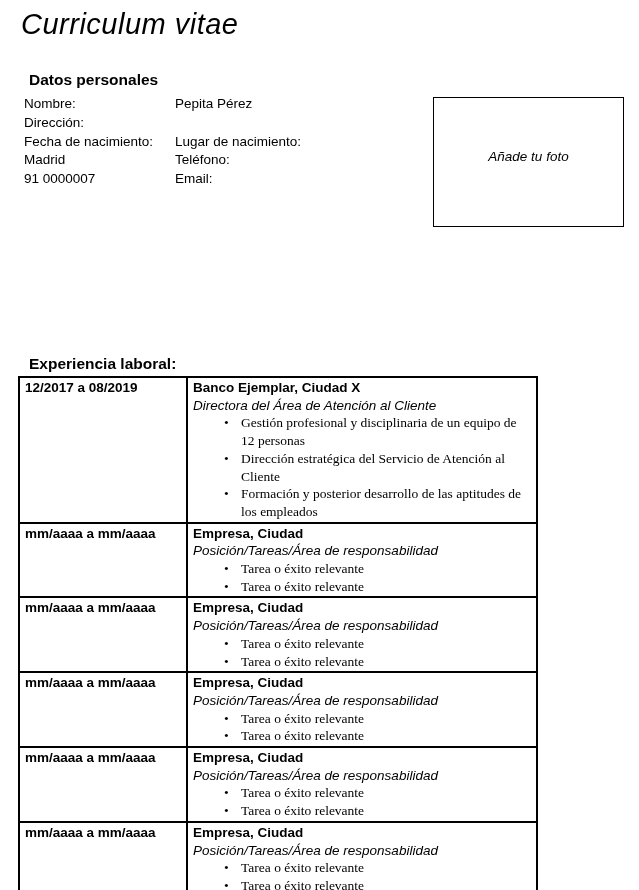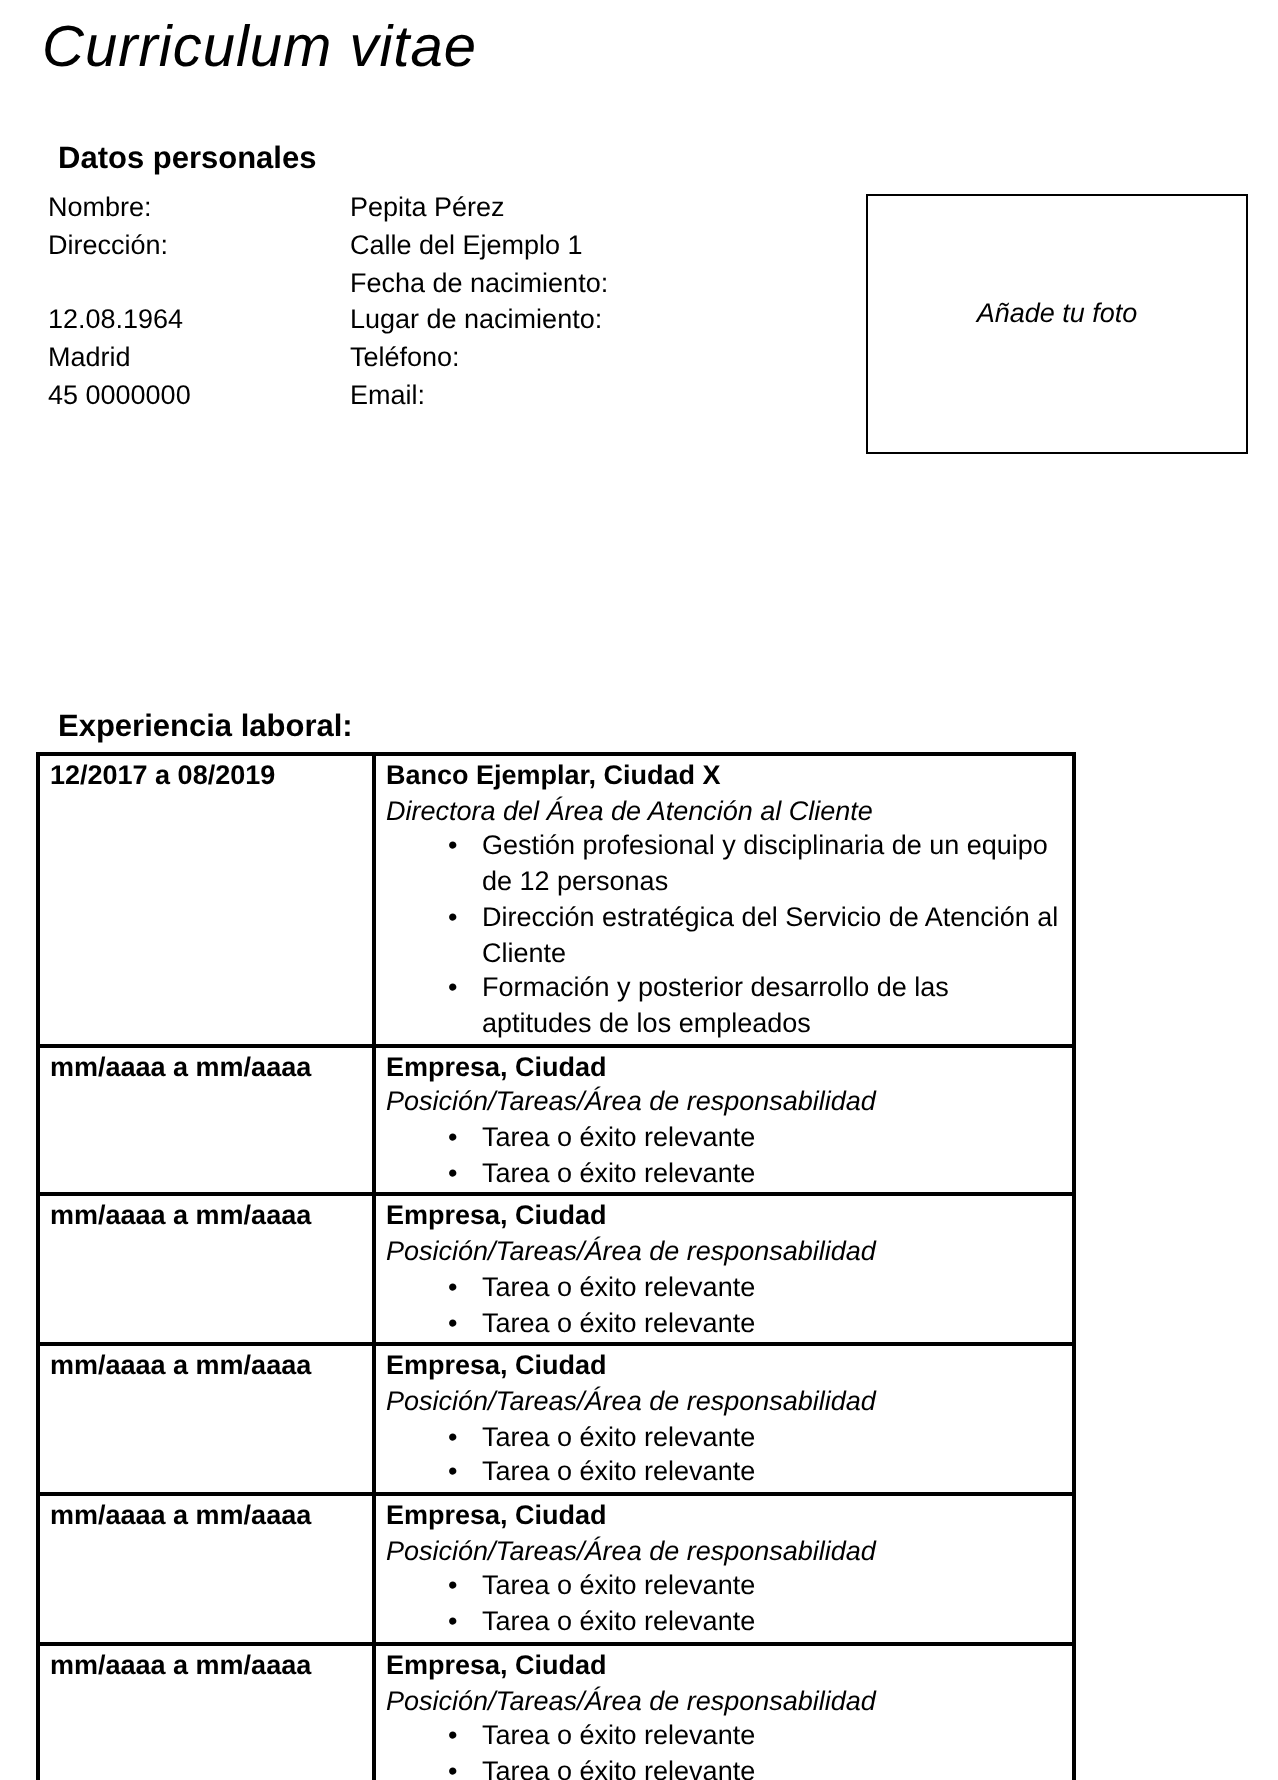--- a/index.html
+++ b/index.html
@@ -41,43 +41,41 @@
   }
   .exp-table td {
     border:2px solid #000; vertical-align:top;
     padding:1px 5px; line-height:17.7px; overflow:hidden;
   }
   .exp-table tr td { height:68px; }
   .exp-table tr.first-row td { height:128px; }
   td.period { font-weight:bold; }
   .company { font-weight:bold; }
   .role    { font-style:italic; }
-  ul.tasks { margin:0; padding:0 0 0 48px; list-style:none; }
+  ul.tasks { margin:0; padding:0 0 0 48px; list-style:none;font-family:Liberation Serif, serif; }
   ul.tasks li { position:relative; }
   ul.tasks li::before { content:"\2022"; position:absolute; left:-17px; }
 </style>
 </head>
 <body>
 
 <h1 class="page-title">Curriculum vitae</h1>
 
 <h2 class="section-heading" id="heading-datos">Datos personales</h2>
 
 <div class="personal-grid">
   <div>Nombre:</div>
   <div>Pepita Pérez</div>
   <div>Dirección:</div>
-  <div>Calle del Ejemplo 1</div>
   <div></div>
   <div>Fecha de nacimiento:</div>
-  <div>12.08.1964</div>
   <div>Lugar de nacimiento:</div>
   <div>Madrid</div>
   <div>Teléfono:</div>
-  <div>45 0000000</div>
+  <div>91 0000007</div>
   <div>Email:</div>
 </div>
 
 <div class="photo-box">
   <span class="hint">Añade tu foto</span>
 </div>
 
 <h2 class="section-heading" id="heading-exp">Experiencia laboral:</h2>
 
 <table class="exp-table">

